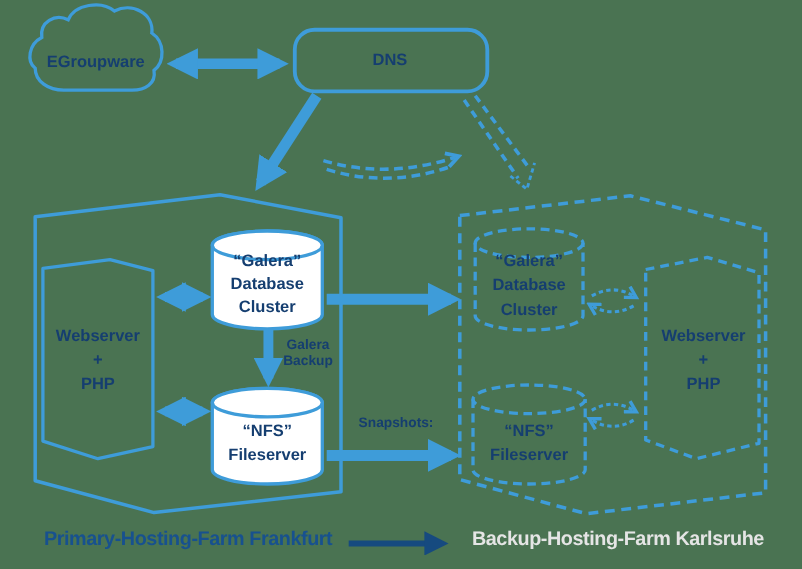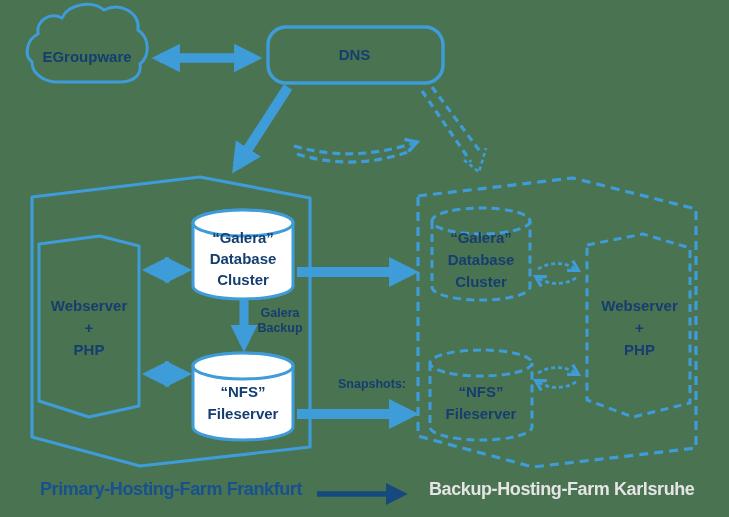--- a/index.html
+++ b/index.html
@@ -95,21 +95,21 @@
     <div>“NFS”</div>
     <div>Fileserver</div>
   </div>
 
   <div class="lbl edge-lbl" style="left:246px;top:306px;width:68px;line-height:15px;">
     <div>Galera</div>
     <div>Backup</div>
   </div>
 
 
-  <div class="lbl edge-lbl" style="left:314px;top:378px;width:116px;line-height:13.5px;">
+  <div class="lbl edge-lbl" style="left:302px;top:378px;width:116px;line-height:13.5px;">
     <div>Snapshots:</div>
   </div>
 
   <div class="lbl node-lbl" style="left:432px;top:227px;width:98px;line-height:22px;">
     <div>“Galera”</div>
     <div>Database</div>
     <div>Cluster</div>
   </div>
 
   <div class="lbl node-lbl" style="left:589px;top:295px;width:101px;line-height:22px;">

